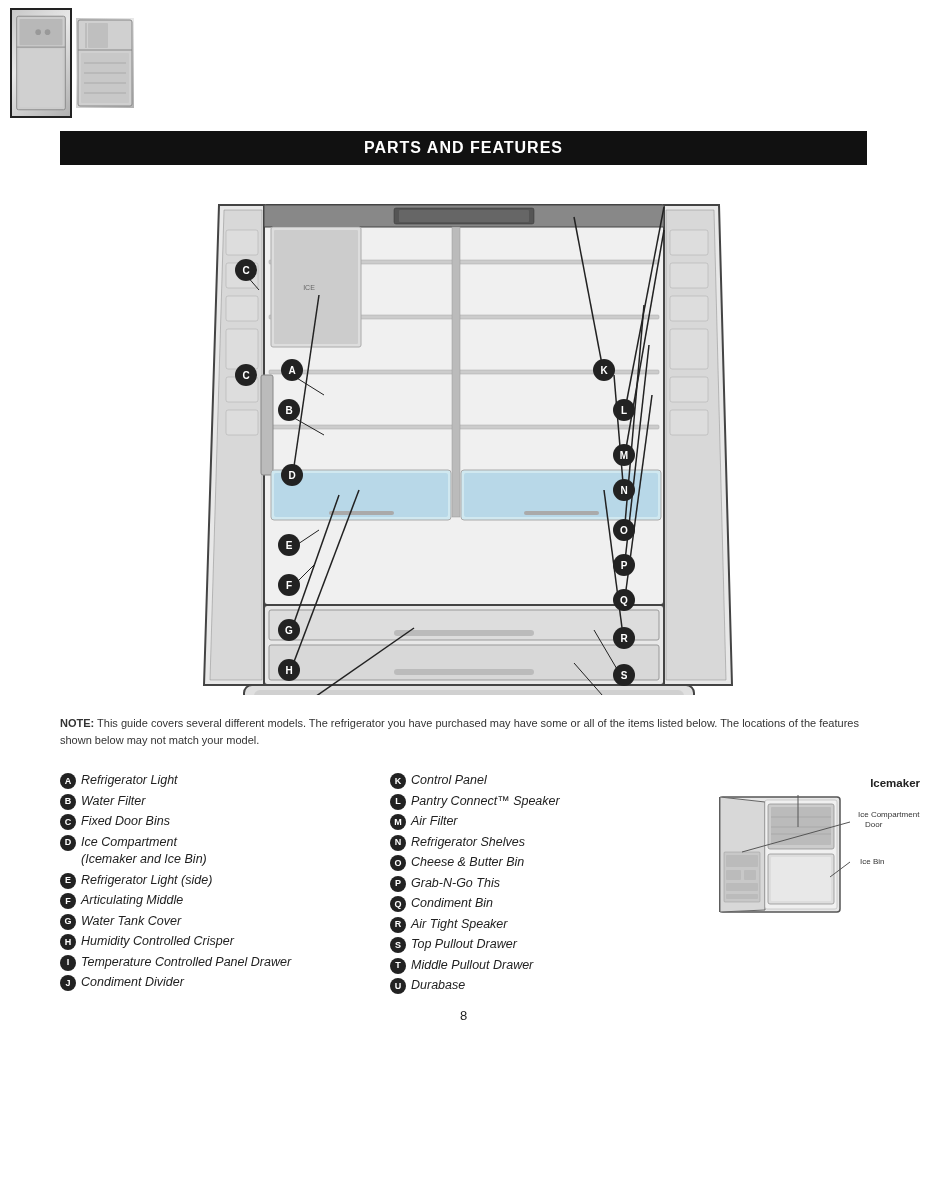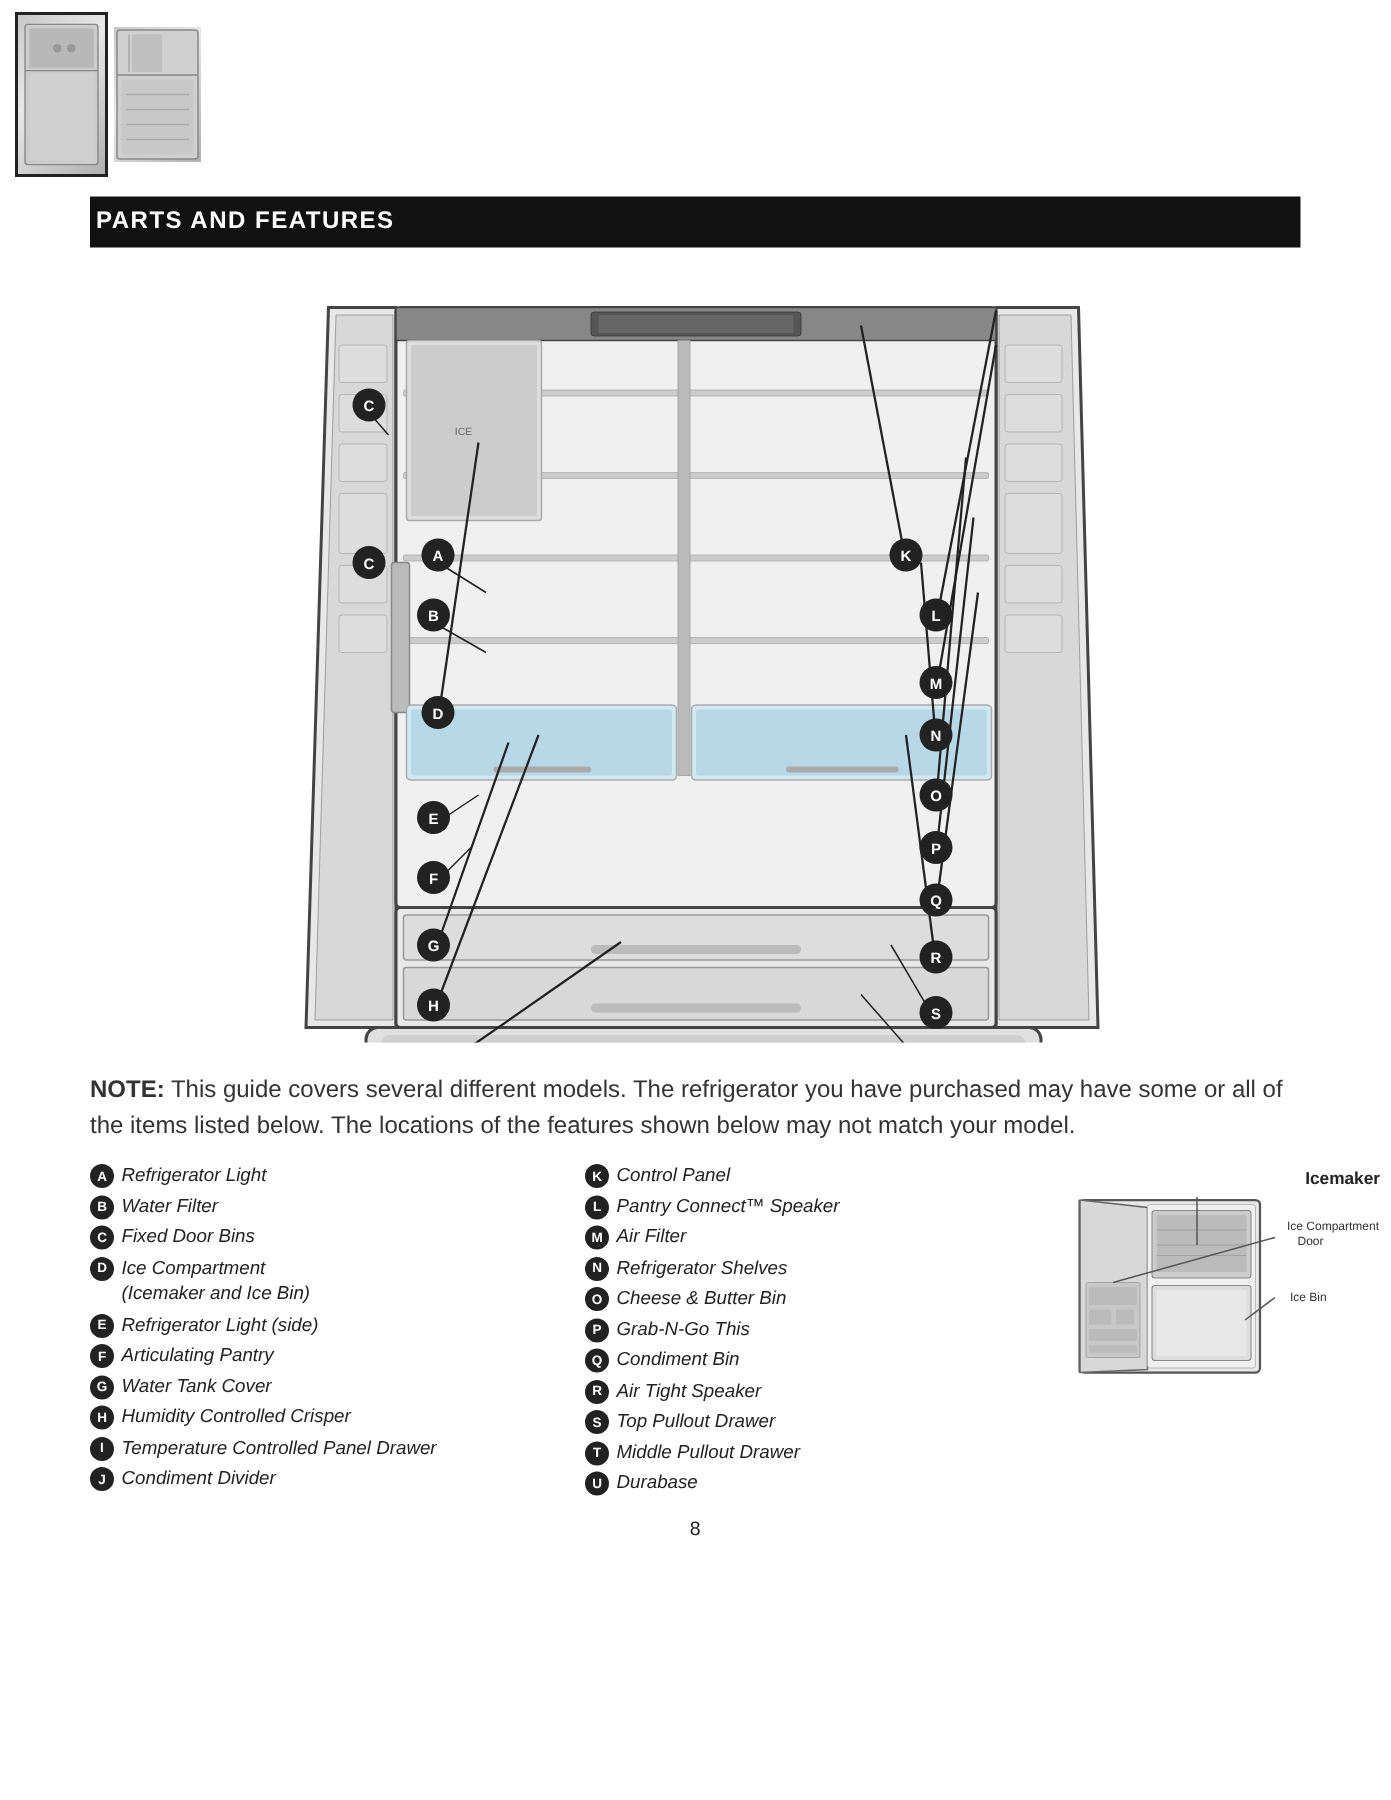--- a/index.html
+++ b/index.html
@@ -40,21 +40,21 @@
       position: relative;
       display: flex;
       align-items: center;
       justify-content: center;
     }
 
     
     .title-banner {
       background: #111;
       color: #fff;
-      text-align: left;
+      text-align: center;
       padding: 8px 4px;
       margin: 5px 60px 10px 60px;
       font-weight: bold;
       font-size: 16px;
       letter-spacing: 1px;
     }
 
     
     .diagram-container {
       position: relative;
@@ -66,22 +66,22 @@
     
     .parts-section {
       padding: 10px 60px 0 60px;
     }
     .instruction-text {
       font-size: 12.5px;
       margin-bottom: 6px;
       color: #333;
     }
     .note-text {
-      font-size: 16px;
-      margin-bottom: 12px;
+      font-size: 11px;
+      margin-bottom: 24px;
       color: #333;
       line-height: 1.5;
     }
     .note-text strong {
       font-weight: bold;
     }
 
     
     .parts-columns {
       display: flex;
@@ -388,21 +388,21 @@
       <div class="part-item" style="align-items:flex-start;">
         <span class="part-badge" style="margin-top:1px;">D</span>
         <span class="part-label">Ice Compartment<br>(Icemaker and Ice Bin)</span>
       </div>
       <div class="part-item">
         <span class="part-badge">E</span>
         <span class="part-label">Refrigerator Light (side)</span>
       </div>
       <div class="part-item">
         <span class="part-badge">F</span>
-        <span class="part-label">Articulating Pantry</span>
+        <span class="part-label">Articulating Middle</span>
       </div>
       <div class="part-item">
         <span class="part-badge">G</span>
         <span class="part-label">Water Tank Cover</span>
       </div>
       <div class="part-item">
         <span class="part-badge">H</span>
         <span class="part-label">Humidity Controlled Crisper</span>
       </div>
       <div class="part-item">

